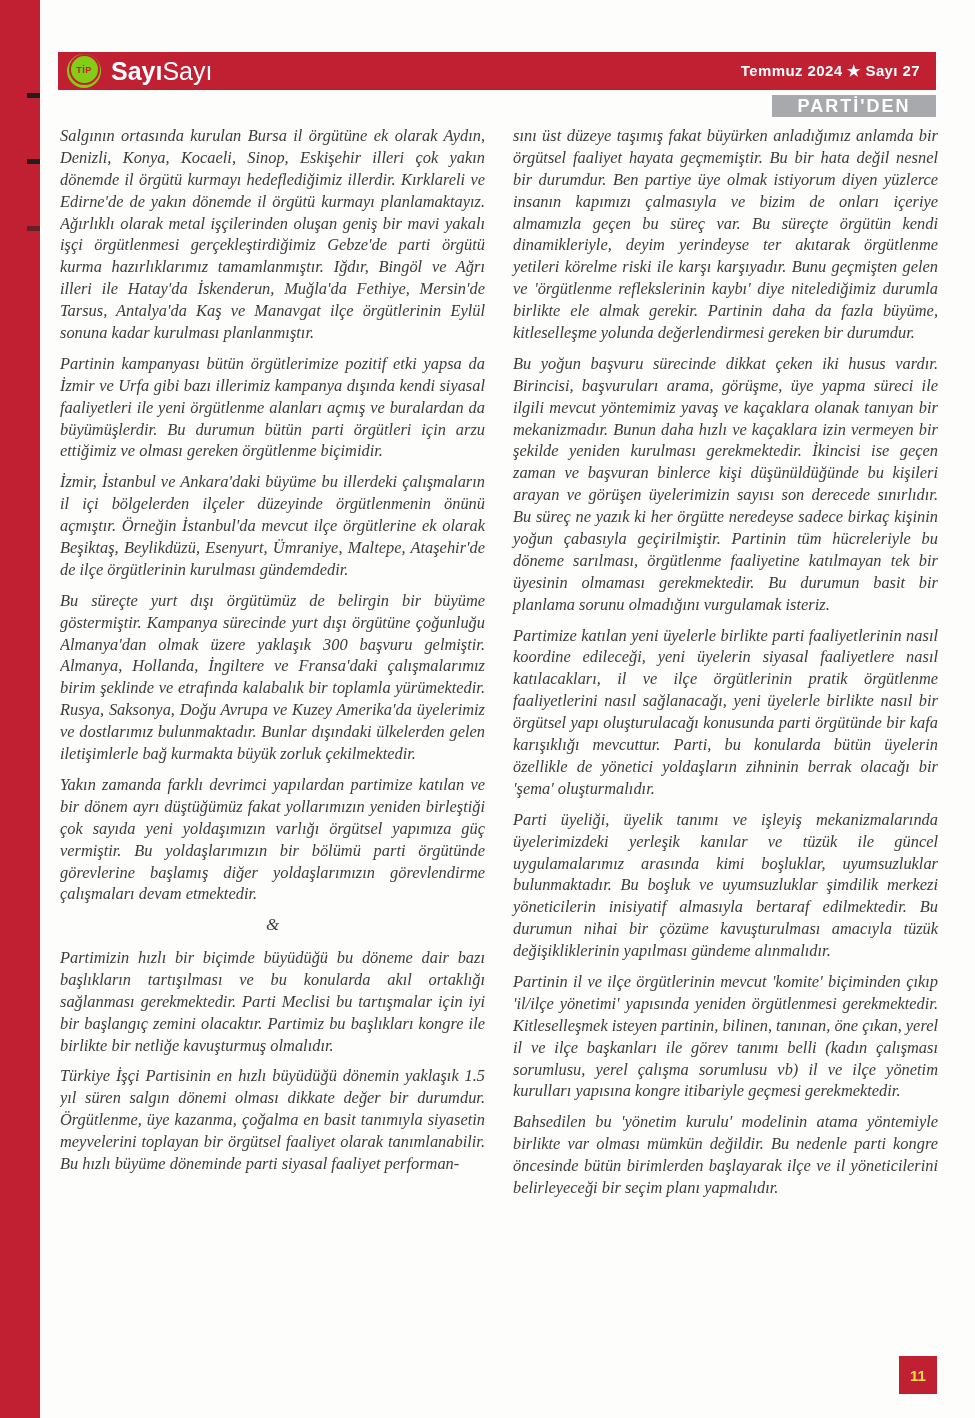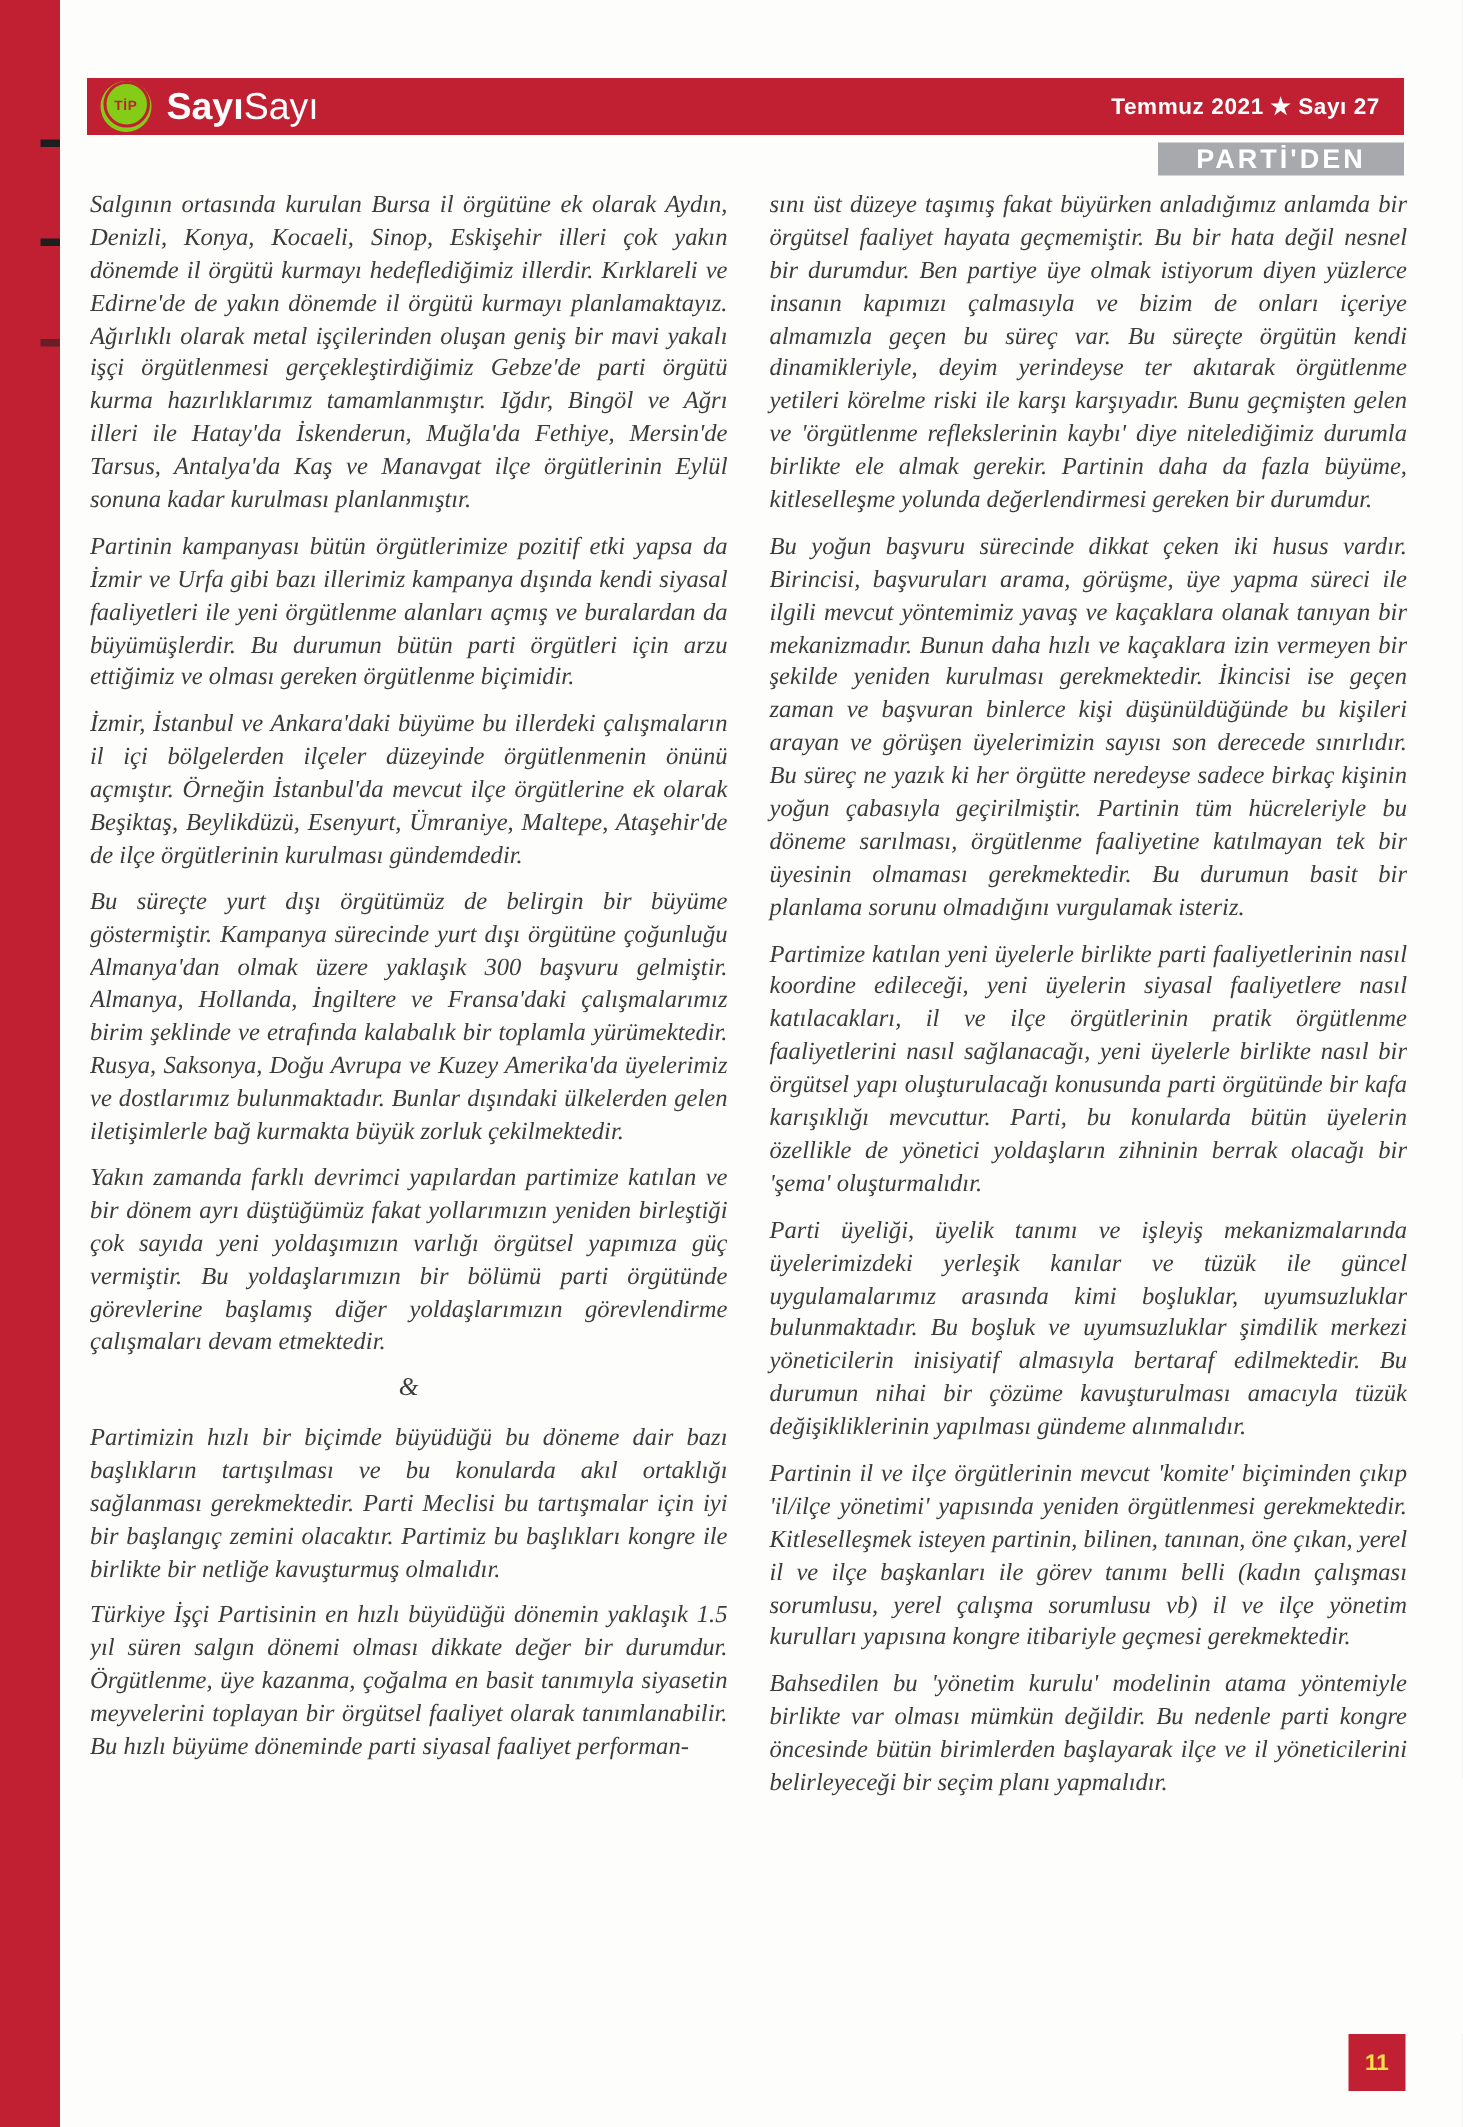--- a/index.html
+++ b/index.html
@@ -97,21 +97,21 @@
     <div class="strip-tick tick-3"></div>
   </div>
 
   <div class="header-bar">
     <div class="logo">
       <div class="logo-inner">TİP</div>
     </div>
     <div class="brand">
       <span class="b1">Sayı</span><span class="b2">Sayı</span>
     </div>
-    <div class="issue">Temmuz 2021 ★ Sayı 27</div>
+    <div class="issue">Temmuz 2024 ★ Sayı 27</div>
   </div>
 
   <div class="badge">PARTİ'DEN</div>
 
   <div class="columns">
     <div class="col">
         <p class="para">Salgının ortasında kurulan Bursa il örgütüne ek olarak Aydın, Denizli, Konya, Kocaeli, Sinop, Eskişehir illeri çok yakın dönemde il örgütü kurmayı hedeflediğimiz illerdir. Kırklareli ve Edirne'de de yakın dönemde il örgütü kurmayı planlamaktayız. Ağırlıklı olarak metal işçilerinden oluşan geniş bir mavi yakalı işçi örgütlenmesi gerçekleştirdiğimiz Gebze'de parti örgütü kurma hazırlıklarımız tamamlanmıştır. Iğdır, Bingöl ve Ağrı illeri ile Hatay'da İskenderun, Muğla'da Fethiye, Mersin'de Tarsus, Antalya'da Kaş ve Manavgat ilçe örgütlerinin Eylül sonuna kadar kurulması planlanmıştır.</p>
         <p class="para">Partinin kampanyası bütün örgütlerimize pozitif etki yapsa da İzmir ve Urfa gibi bazı illerimiz kampanya dışında kendi siyasal faaliyetleri ile yeni örgütlenme alanları açmış ve buralardan da büyümüşlerdir. Bu durumun bütün parti örgütleri için arzu ettiğimiz ve olması gereken örgütlenme biçimidir.</p>
         <p class="para">İzmir, İstanbul ve Ankara'daki büyüme bu illerdeki çalışmaların il içi bölgelerden ilçeler düzeyinde örgütlenmenin önünü açmıştır. Örneğin İstanbul'da mevcut ilçe örgütlerine ek olarak Beşiktaş, Beylikdüzü, Esenyurt, Ümraniye, Maltepe, Ataşehir'de de ilçe örgütlerinin kurulması gündemdedir.</p>
         <p class="para">Bu süreçte yurt dışı örgütümüz de belirgin bir büyüme göstermiştir. Kampanya sürecinde yurt dışı örgütüne çoğunluğu Almanya'dan olmak üzere yaklaşık 300 başvuru gelmiştir. Almanya, Hollanda, İngiltere ve Fransa'daki çalışmalarımız birim şeklinde ve etrafında kalabalık bir toplamla yürümektedir. Rusya, Saksonya, Doğu Avrupa ve Kuzey Amerika'da üyelerimiz ve dostlarımız bulunmaktadır. Bunlar dışındaki ülkelerden gelen iletişimlerle bağ kurmakta büyük zorluk çekilmektedir.</p>

